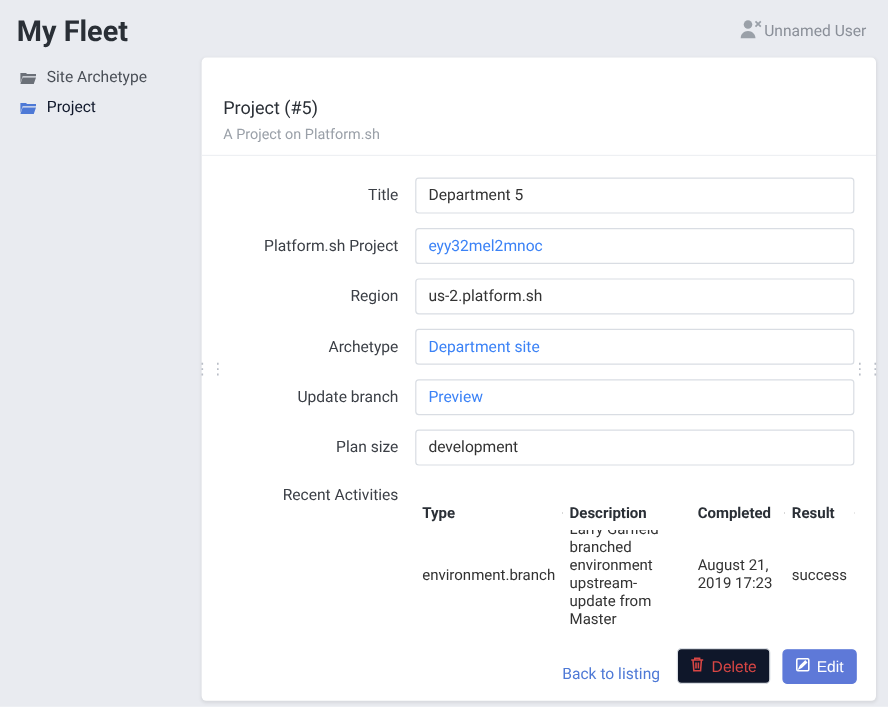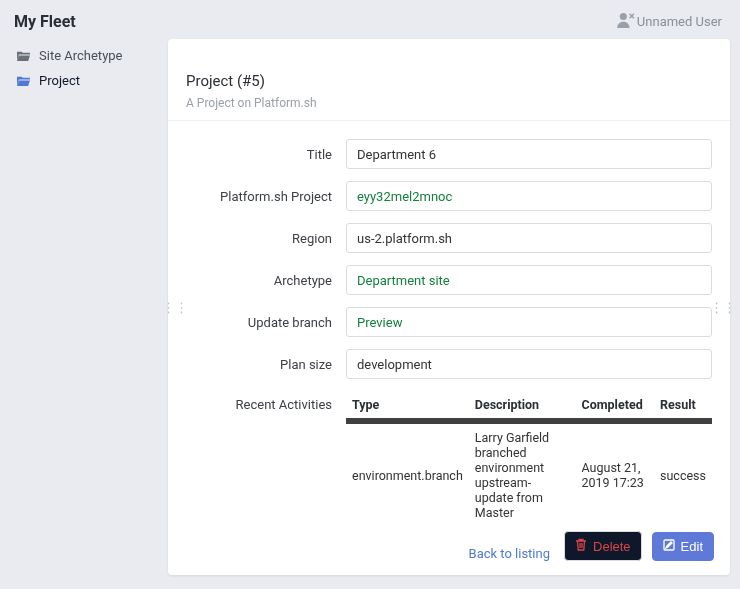--- a/index.html
+++ b/index.html
@@ -13,21 +13,21 @@
       overflow: hidden;
       position: relative;
     }
     .topbar {
       display: flex;
       justify-content: space-between;
       align-items: center;
       padding: 12px 18px 8px 14px;
     }
     .app-title {
-      font-size: 16px;
+      font-size: 24px;
       font-weight: 700;
       color: #2a2f36;
     }
     .user-chip {
       display: flex;
       align-items: center;
       gap: 2px;
       color: #8a8f98;
       font-size: 13px;
     }
@@ -89,21 +89,21 @@
       min-height: 30px;
       border: 1px solid #d9dde3;
       border-radius: 3px;
       display: flex;
       align-items: center;
       padding: 0 10px;
       font-size: 13px;
       color: #333;
       background: #fff;
     }
-    .field-box a, .field-box .linkish { color: #15803d; text-decoration: none; }
+    .field-box a, .field-box .linkish { color: #3b82f6; text-decoration: none; }
     .activities-wrap {
       flex: 1;
       display: flex;
       gap: 6px;
     }
     .activities-scroll {
       flex: 1;
       max-height: 170px;
       overflow-y: auto;
       border-right: 0;
@@ -113,25 +113,25 @@
     .activities-scroll::-webkit-scrollbar-thumb { background: #9ba1aa; border-radius: 4px; }
     table.activities {
       width: 100%;
       border-collapse: collapse;
       font-size: 12.5px;
     }
     table.activities th {
       text-align: left;
       font-weight: 700;
       padding: 6px 6px;
-      border-bottom: 6px solid #404040;
+      border-bottom: 1px solid #404040;
       color: #2a2f36;
       background: #fff;
       position: sticky;
-      top: 0;
+      top: 15px;
     }
     table.activities td {
       padding: 6px 6px;
       border-bottom: 1px solid #e6e9ee;
       vertical-align: middle;
       color: #333;
     }
     .card-foot {
       padding: 12px 16px 14px 16px;
       display: flex;
@@ -214,21 +214,21 @@
     <div class="card-head">
       <div class="card-title">Project (#5)</div>
       <div class="card-sub">A Project on Platform.sh</div>
     </div>
 
     <div class="card-body">
 
       <div class="field-row">
         <div class="field-label">Title</div>
         <div class="field-box">
-            <span>Department 6</span>
+            <span>Department 5</span>
           </div>
       </div>
 
       <div class="field-row">
         <div class="field-label">Platform.sh Project</div>
         <div class="field-box">
             <a class="linkish">eyy32mel2mnoc</a>
           </div>
       </div>
 

